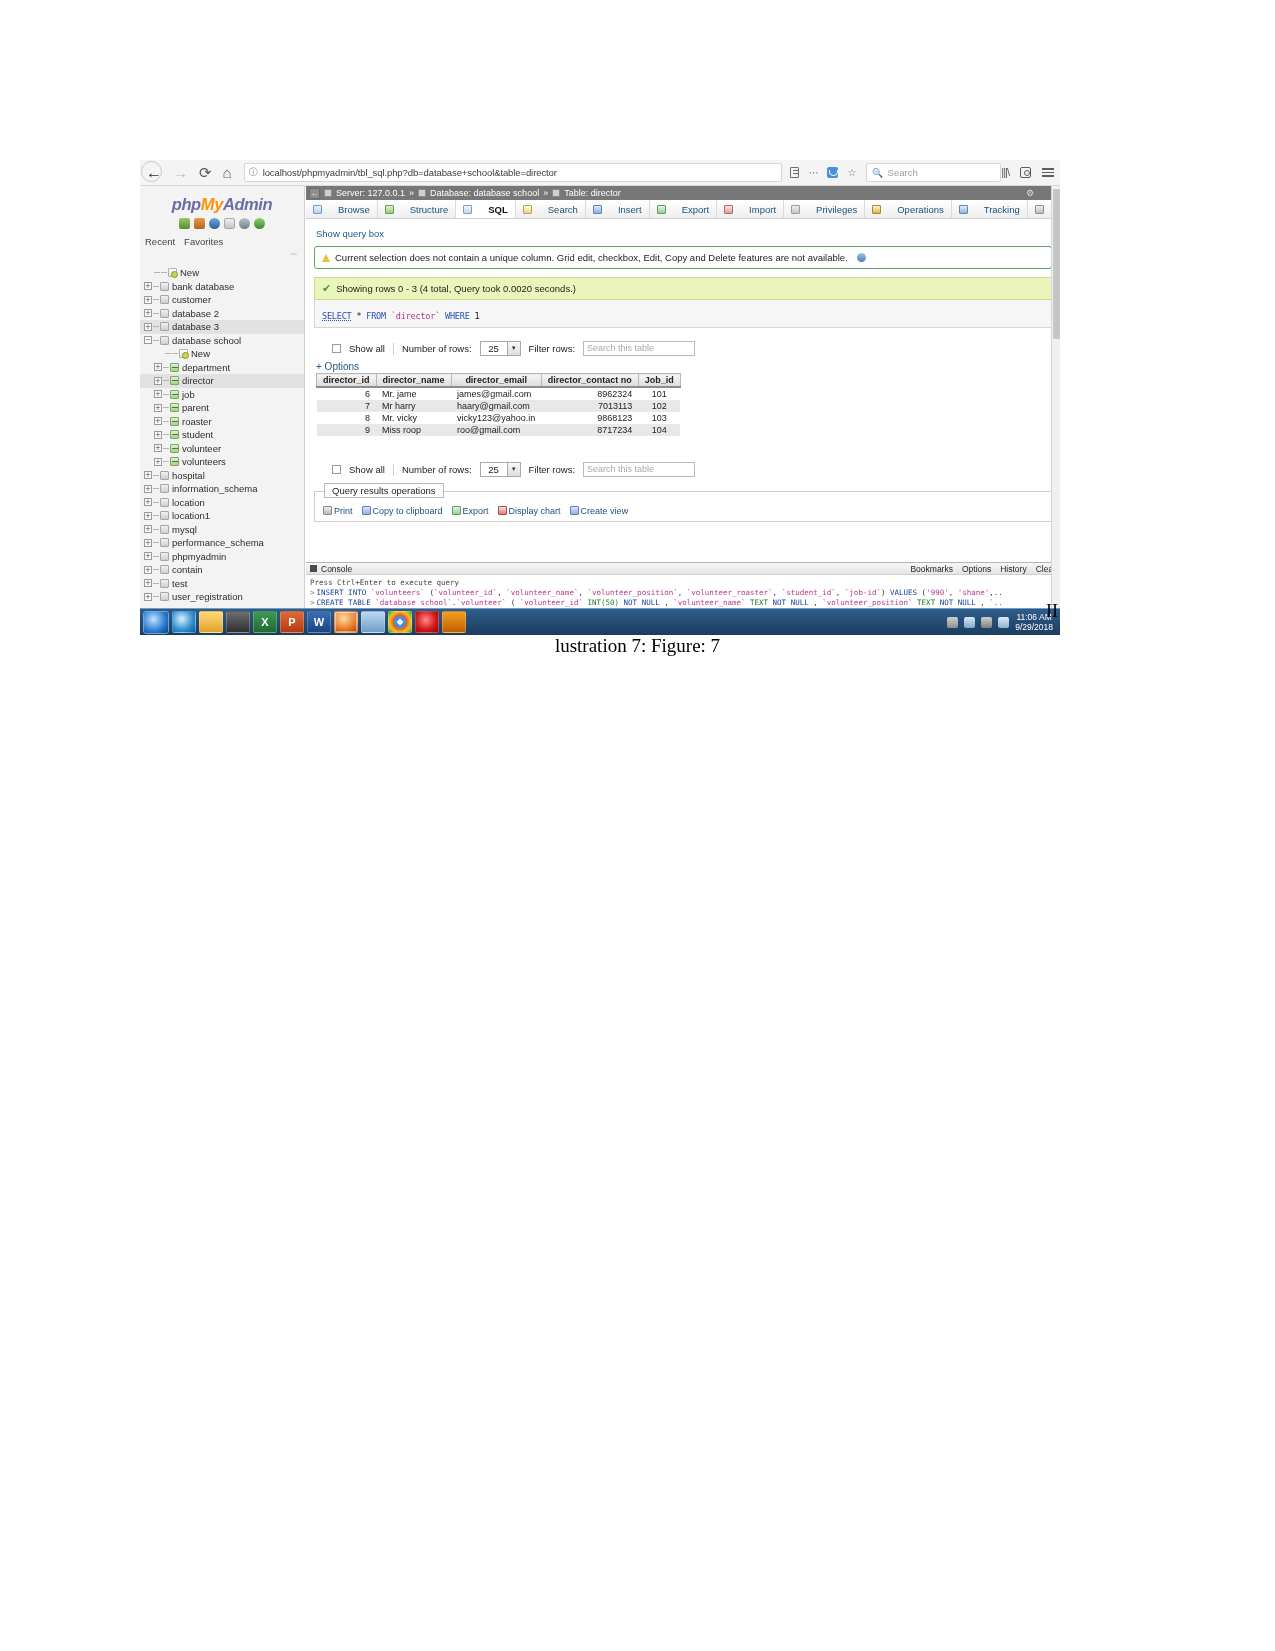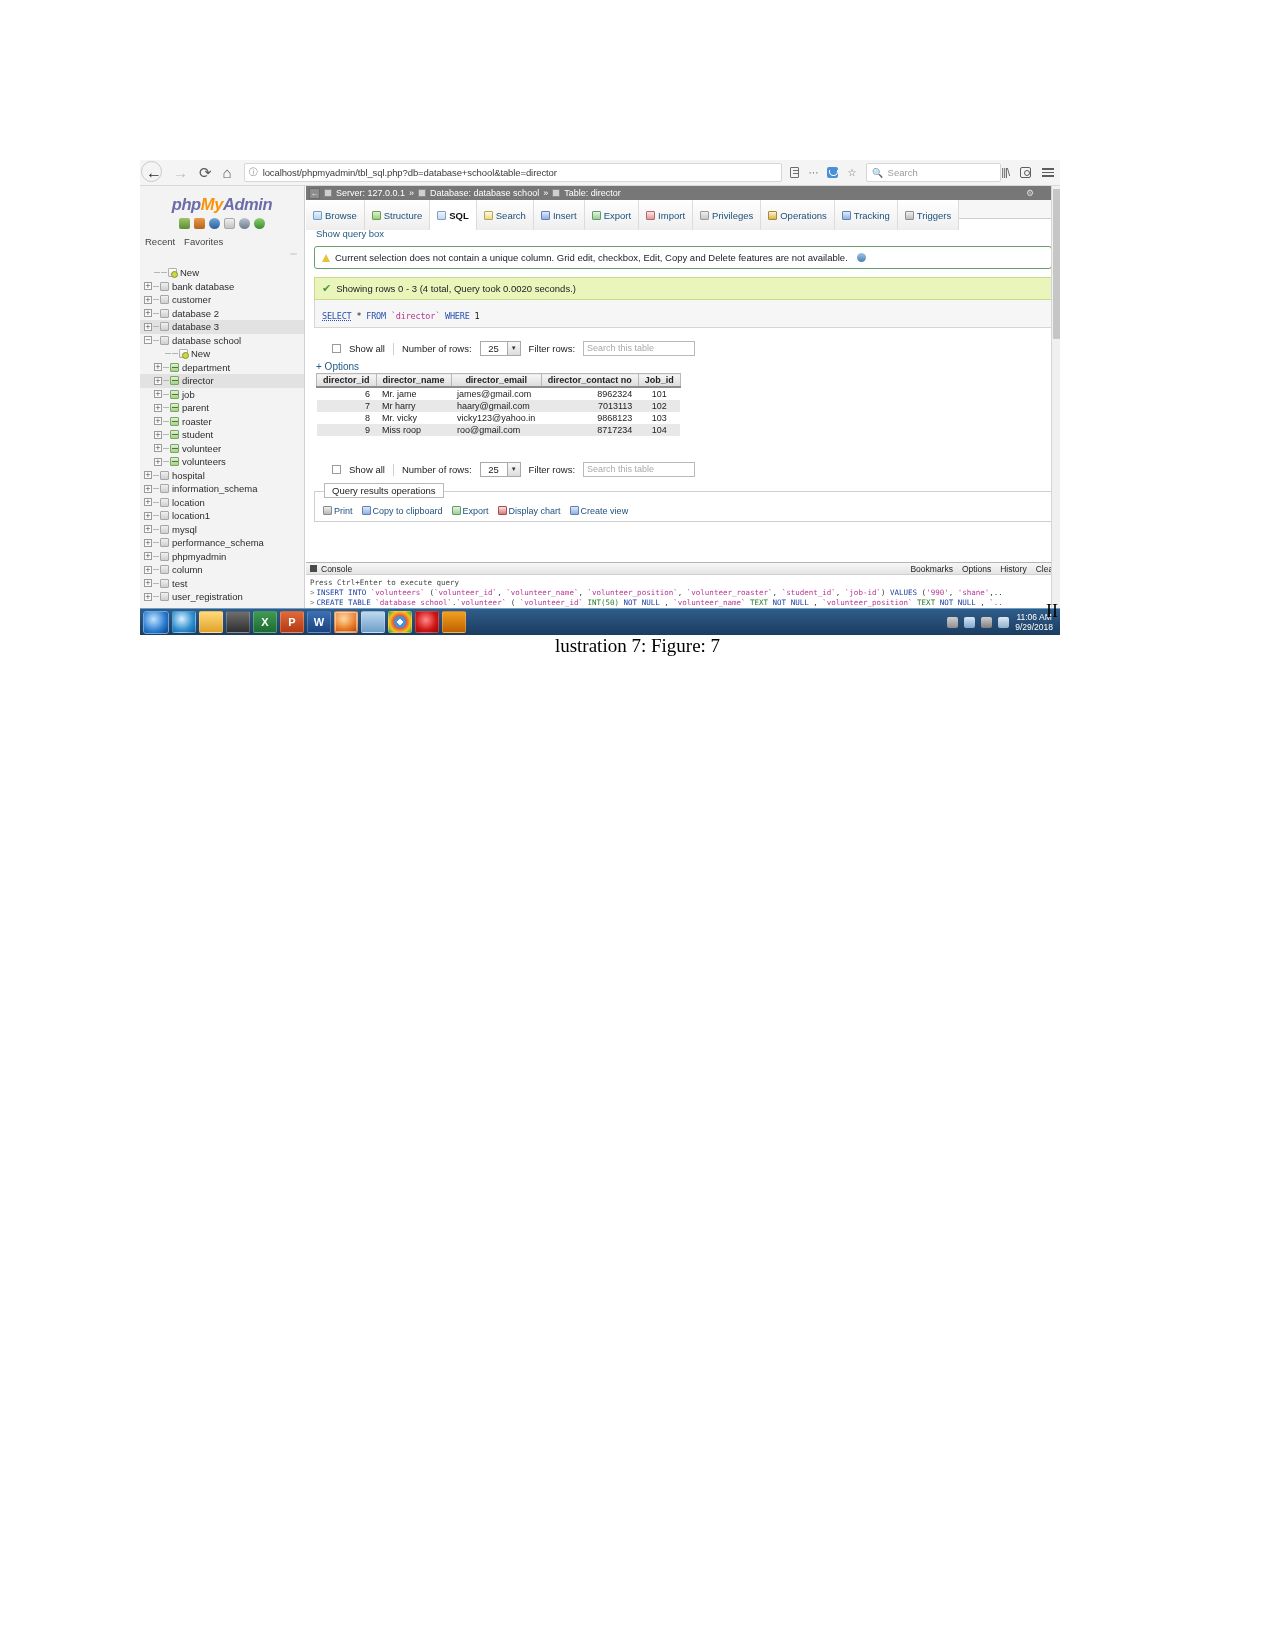--- a/index.html
+++ b/index.html
@@ -104,21 +104,21 @@
     font-size:9px; padding-left:3px; gap:4px;
   }
   .bread .arrowbox { width:11px; height:11px; background:#8d8d8d; color:#fff; font-size:8px;
       line-height:10px; text-align:center; border:1px solid #6a6a6a; }
   .bread .bico { width:8px;height:8px;background:#cfcfcf;border:1px solid #8a8a8a;display:inline-block;border-radius:1px;}
   .bread .gear { margin-left:auto; margin-right:14px; font-size:9px; color:#ddd; }
   .bread .updown { margin-right:4px; font-size:8px; color:#ddd; }
 
   .tabs { display:flex; height:19px; background:#f6f6f6; border-bottom:1px solid #cfcfcf; }
   .tab {
-    display:flex; align-items:center; gap:3px; padding:15px 7px; font-size:9.5px; color:#1d4f7c;
+    display:flex; align-items:center; gap:16px; padding:3px 7px; font-size:9.5px; color:#1d4f7c;
     border-right:1px solid #dcdcdc; background:linear-gradient(#ffffff,#eeeeee);
     white-space:nowrap;
   }
   .tab.active { background:#fff; color:#111; font-weight:bold; }
   .tab .ti { width:9px; height:9px; border-radius:1px; display:inline-block; flex:none; }
   .ti-browse{background:linear-gradient(#e9f2fb,#b7d4ef);border:1px solid #6f9fc8;}
   .ti-struct{background:linear-gradient(#dff0d8,#9ccb7a);border:1px solid #6c9e4c;}
   .ti-sql{background:linear-gradient(#eef4fb,#c3d9ef);border:1px solid #7e9fc0;}
   .ti-search{background:linear-gradient(#fdfbe3,#e6d98a);border:1px solid #b5a64c;border-radius:50%;}
   .ti-insert{background:linear-gradient(#dfe9fb,#8fb0e0);border:1px solid #5f7fb5;}
@@ -444,21 +444,21 @@
           <div class="tnode">
             <span class="pm">+</span>
             <span class="dash"></span>
             <span class="ico ico-db"></span>
             <span>phpmyadmin</span>
           </div>
           <div class="tnode">
             <span class="pm">+</span>
             <span class="dash"></span>
             <span class="ico ico-db"></span>
-            <span>column</span>
+            <span>contain</span>
           </div>
           <div class="tnode">
             <span class="pm">+</span>
             <span class="dash"></span>
             <span class="ico ico-db"></span>
             <span>test</span>
           </div>
           <div class="tnode">
             <span class="pm">+</span>
             <span class="dash"></span>

